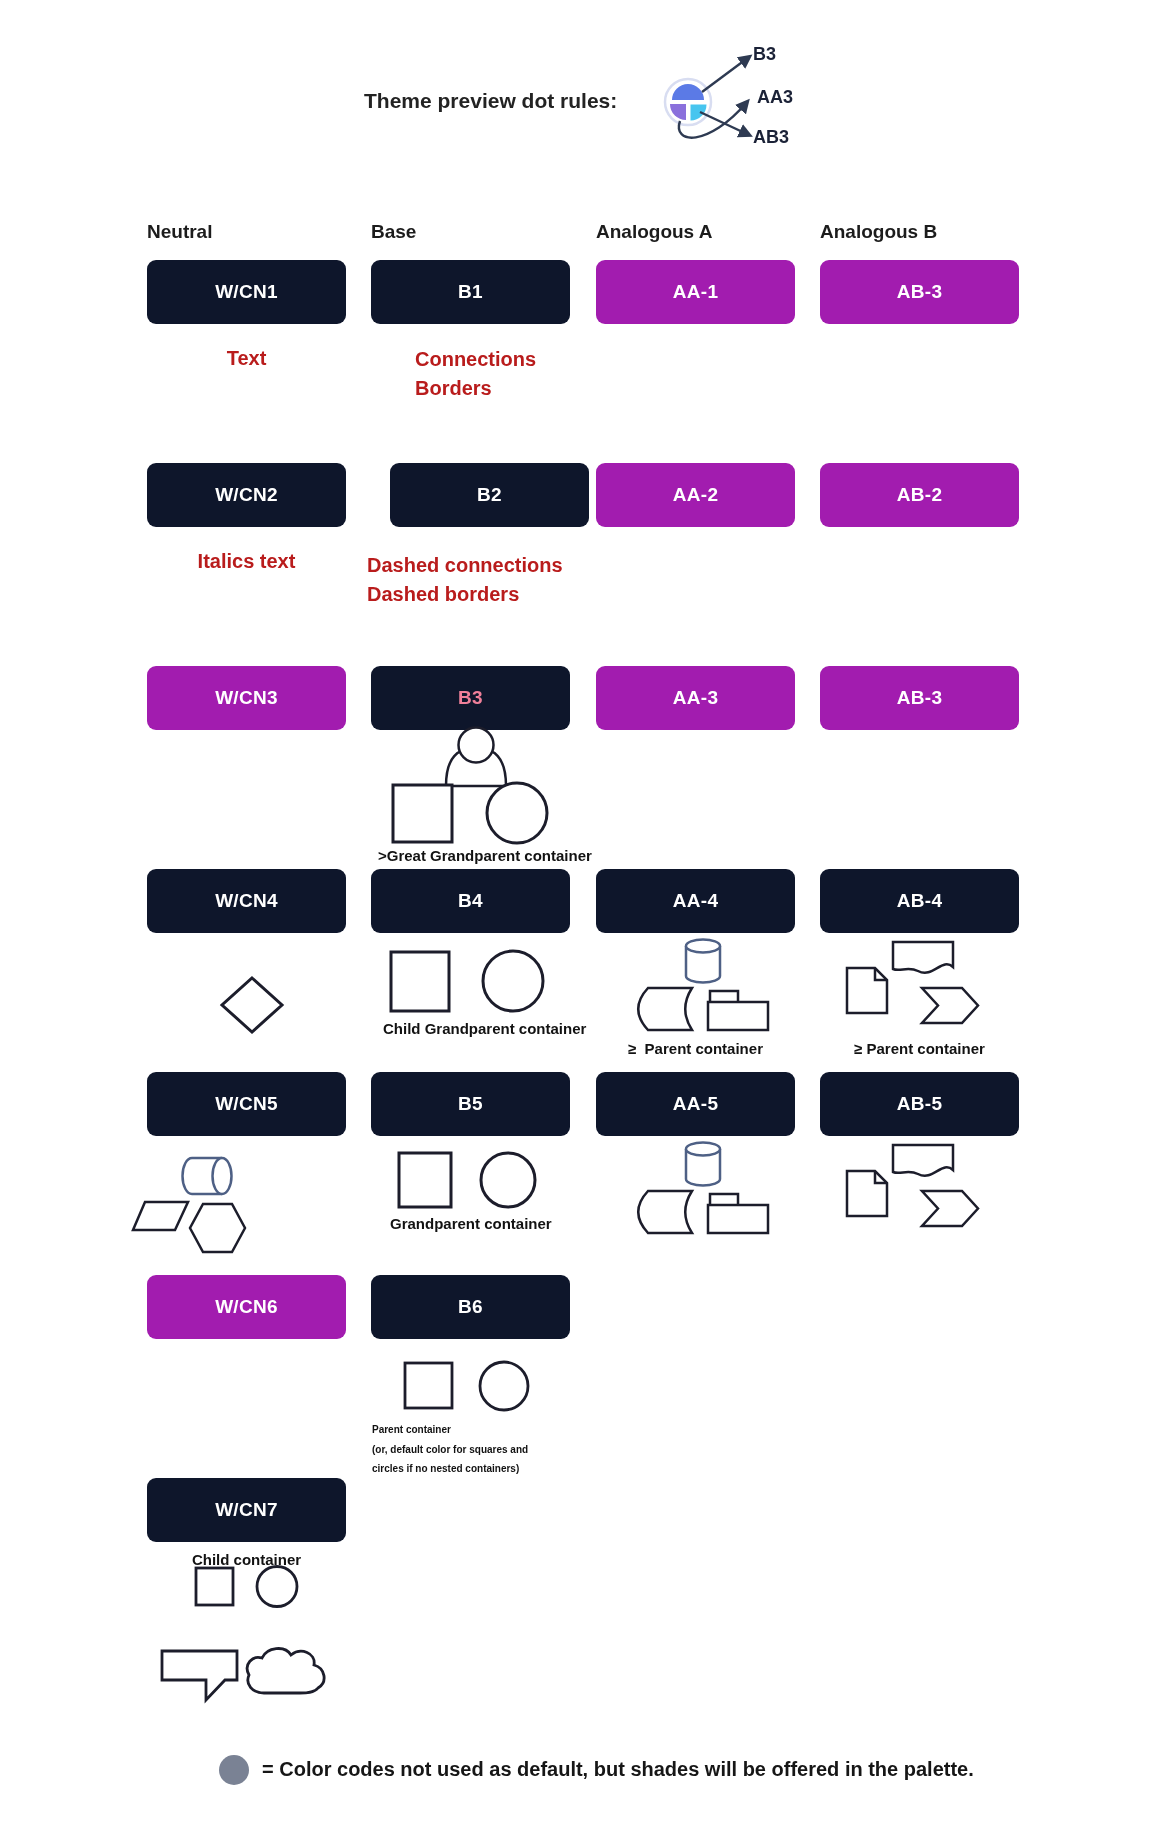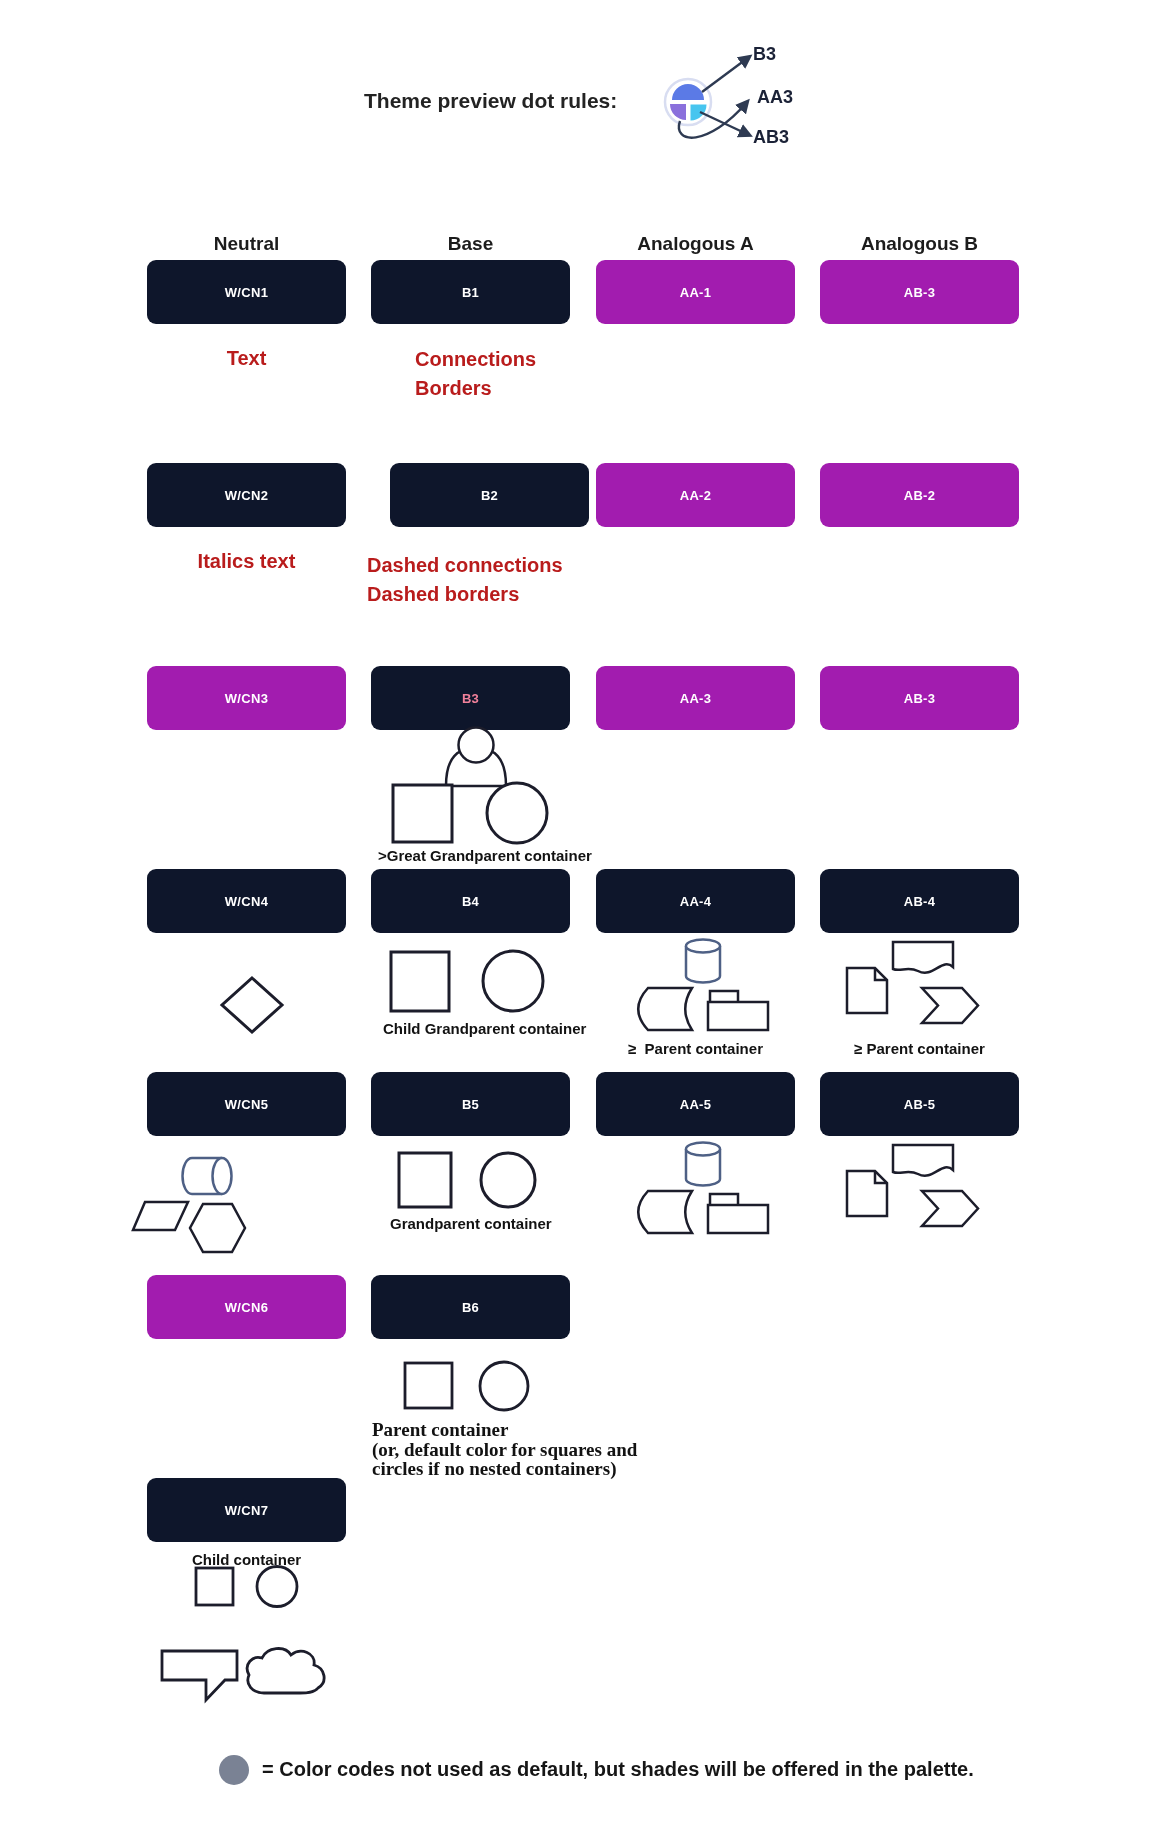--- a/index.html
+++ b/index.html
@@ -1,31 +1,31 @@
 <!DOCTYPE html>
 <html><head>
 <meta charset="utf-8">
 <style>
   html,body{margin:0;padding:0;background:#ffffff;}
   .canvas{position:relative;width:1164px;height:1822px;background:#fff;
     font-family:"Liberation Sans",sans-serif;overflow:hidden;}
   .title{position:absolute;font-size:21px;font-weight:600;color:#232323;white-space:nowrap;}
   .dotlabel{position:absolute;font-size:18px;font-weight:600;color:#1b2237;white-space:nowrap;}
-  .colhead{position:absolute;width:199px;text-align:center;font-size:19px;font-weight:600;color:#1c1c1c;margin-top:12px;}
+  .colhead{position:absolute;width:199px;text-align:left;font-size:19px;font-weight:600;color:#1c1c1c;}
   .sw{position:absolute;width:199px;height:64px;border-radius:9px;display:flex;align-items:center;justify-content:center;}
   .sw.dark{background:#0E162B;}
   .sw.gray{background:#a21caf;}
-  .sw span{color:#ffffff;font-size:13px;font-weight:600;letter-spacing:.3px;}
+  .sw span{color:#ffffff;font-size:19px;font-weight:600;letter-spacing:.3px;}
   .sw span.pink{color:#F0809A;}
   .note{position:absolute;font-size:20px;font-weight:600;color:#b91c1c;line-height:29px;white-space:nowrap;}
   .note.center{width:199px;text-align:center;}
   .note div{white-space:nowrap;}
   .slabel{position:absolute;font-size:15px;font-weight:700;color:#121212;white-space:nowrap;}
   .slabel.centered{width:199px;text-align:center;}
-  .slabel-sm{position:absolute;font-size:19px;font-weight:700;color:#121212;line-height:19.5px;white-space:nowrap;font-family:Liberation Serif, serif;}
+  .slabel-sm{position:absolute;font-size:10px;font-weight:700;color:#121212;line-height:19.5px;white-space:nowrap;}
   .legend-dot{position:absolute;width:30px;height:30px;border-radius:50%;background:#7A8294;}
   .legend-text{position:absolute;font-size:20px;font-weight:600;color:#161616;white-space:nowrap;text-align:center;}
   svg.shapes{position:absolute;overflow:visible;}
   .shape{stroke:#1C1D2B;fill:#fff;}
   .cyl{stroke:#4E6085;fill:#fff;}
 </style>
 </head>
 <body>
 
 <div class="canvas">

